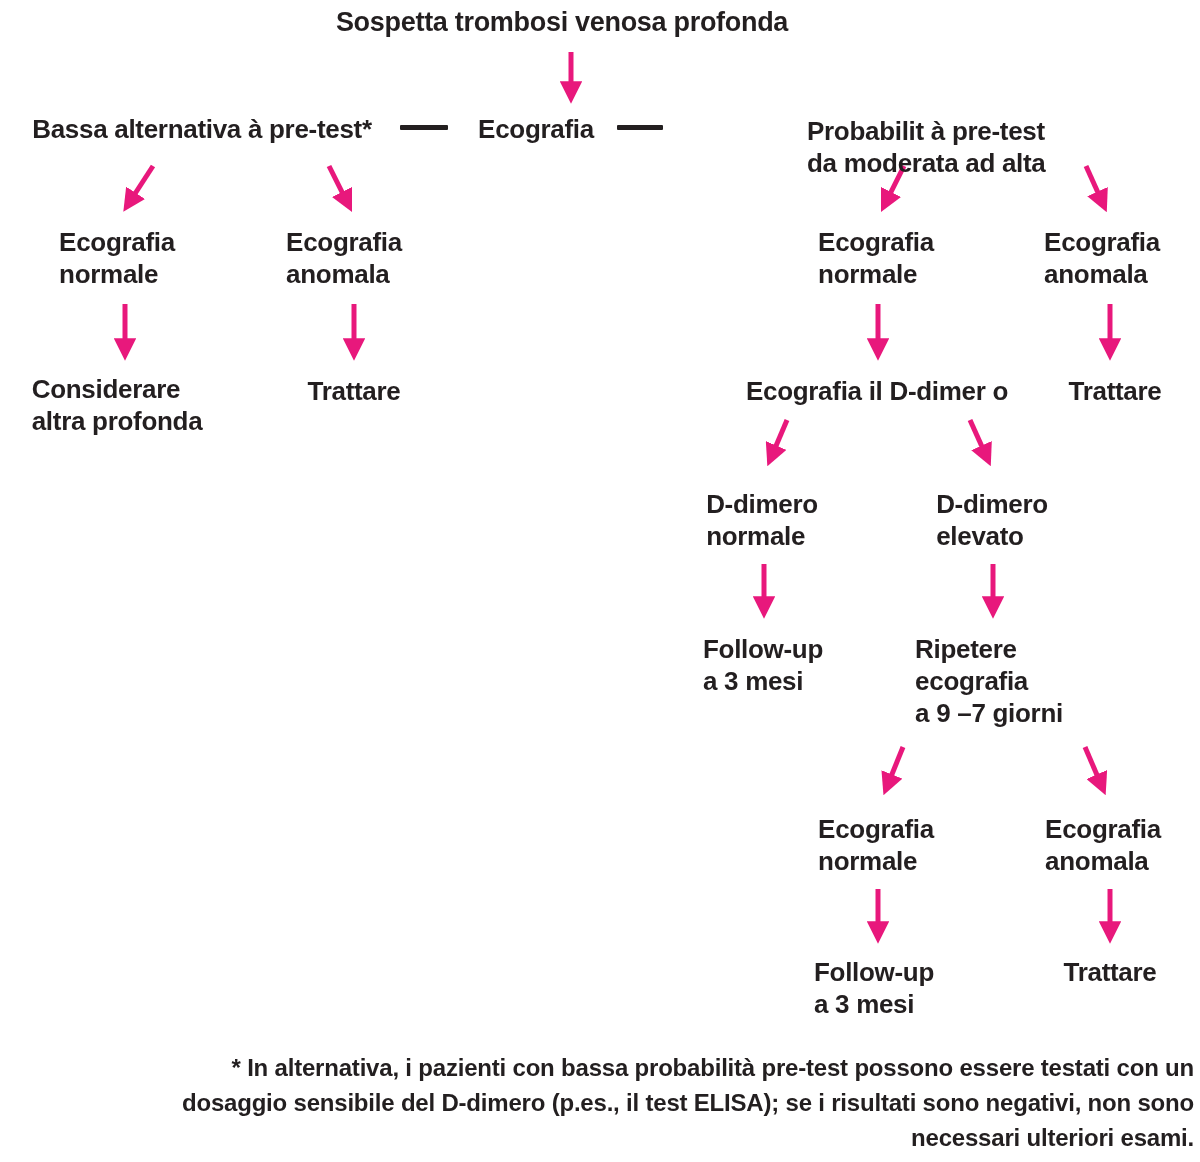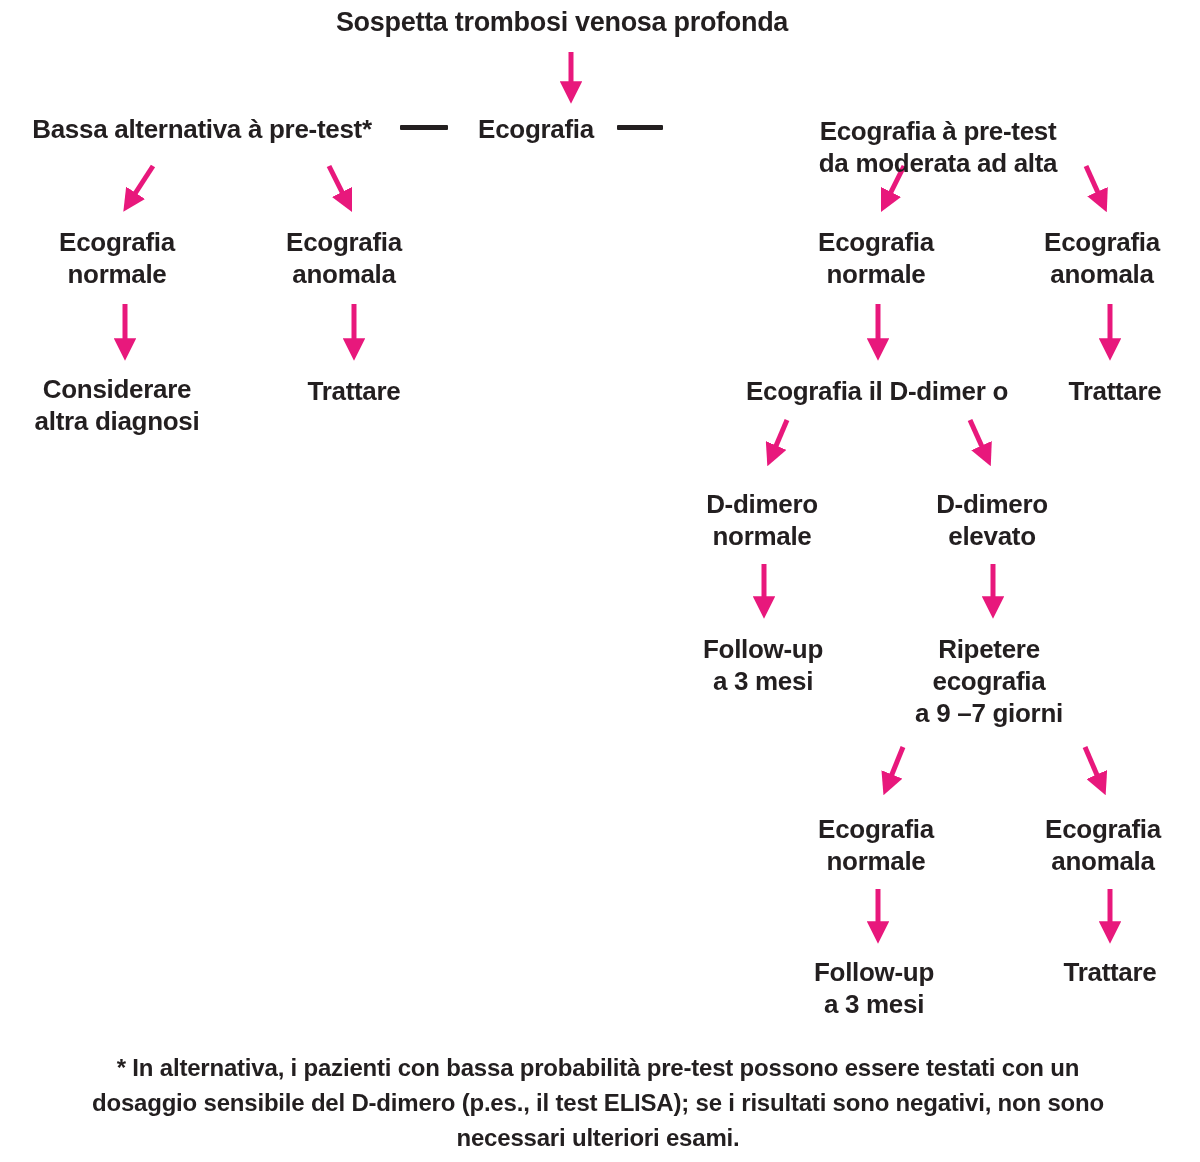--- a/index.html
+++ b/index.html
@@ -3,34 +3,34 @@
 <meta charset="utf-8">
 <style>
   :root { --accent:#E8187C; --ink:#231F20; }
   html,body { margin:0; padding:0; }
   body {
     width:1200px; height:1162px; position:relative; background:#ffffff;
     font-family:"Liberation Sans", sans-serif; overflow:hidden;
   }
   .node {
     position:absolute; transform:translateX(-50%);
-    text-align:center; color:var(--ink);
+    color:var(--ink);
     font-weight:700; font-size:26px; line-height:32px;
     letter-spacing:-0.3px; white-space:pre-line;
   }
   .node.title { font-size:27px; }
   .dash {
     position:absolute; height:5px; background:var(--ink); border-radius:1px;
   }
   svg.arrow-layer { position:absolute; left:0; top:0; width:1200px; height:1162px; }
   .arrow { stroke:var(--accent); stroke-width:5; fill:none; }
   .footnote {
     position:absolute; left:2px; top:1050px; width:1192px;
     color:var(--ink); font-weight:700; font-size:24px; line-height:35px;
-    letter-spacing:-0.2px; white-space:pre-line; text-align:center;
+    letter-spacing:-0.2px; white-space:pre-line; text-align:right;
   }
 </style>
 </head>
 <body>
 
 <svg class="arrow-layer">
   <defs>
     <marker id="ah" viewBox="0 0 10 10" refX="7" refY="5" markerWidth="4.5" markerHeight="4.5" orient="auto" markerUnits="strokeWidth">
       <path d="M0,0 L10,5 L0,10 z" style="fill:var(--accent)"></path>
     </marker>
@@ -53,27 +53,27 @@
   <line class="arrow" x1="878" y1="889" x2="878" y2="937" marker-end="url(#ah)"></line>
   <line class="arrow" x1="1110" y1="889" x2="1110" y2="937" marker-end="url(#ah)"></line>
 </svg>
 
 <div class="dash" style="left:400px; top:125px; width:48px;"></div>
 <div class="dash" style="left:617px; top:125px; width:46px;"></div>
 
 <div class="node title" style="left:562px;  top:6px;">Sospetta trombosi venosa profonda</div>
 <div class="node" style="left:202px;  top:113px;">Bassa alternativa à pre-test*</div>
 <div class="node" style="left:536px;  top:113px;">Ecografia</div>
-<div class="node" style="left:938px;  top:115px;">Ecografia à pre-test da moderata ad alta</div>
+<div class="node" style="left:938px;  top:115px;">Probabilit à pre-test da moderata ad alta</div>
 <div class="node" style="left:117px;  top:226px;">Ecografia
 normale</div>
 <div class="node" style="left:344px;  top:226px;">Ecografia
 anomala</div>
 <div class="node" style="left:117px;  top:373px;">Considerare
-altra diagnosi</div>
+altra profonda</div>
 <div class="node" style="left:354px;  top:375px;">Trattare</div>
 <div class="node" style="left:876px;  top:226px;">Ecografia
 normale</div>
 <div class="node" style="left:1102px; top:226px;">Ecografia
 anomala</div>
 <div class="node" style="left:877px;  top:375px;">Ecografia il D-dimer o</div>
 <div class="node" style="left:1115px; top:375px;">Trattare</div>
 <div class="node" style="left:762px;  top:488px;">D-dimero
 normale</div>
 <div class="node" style="left:992px;  top:488px;">D-dimero

